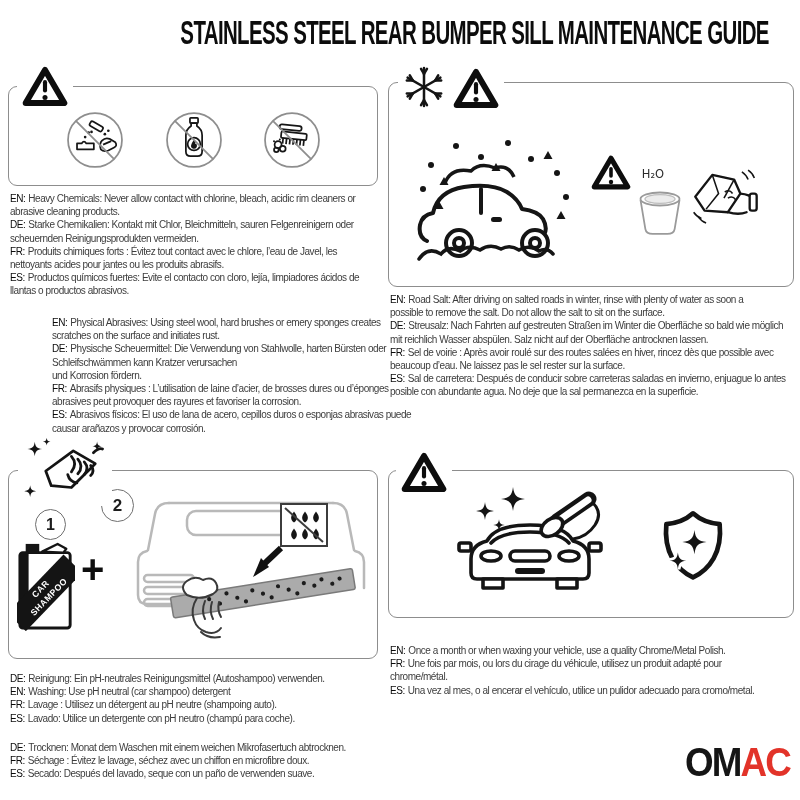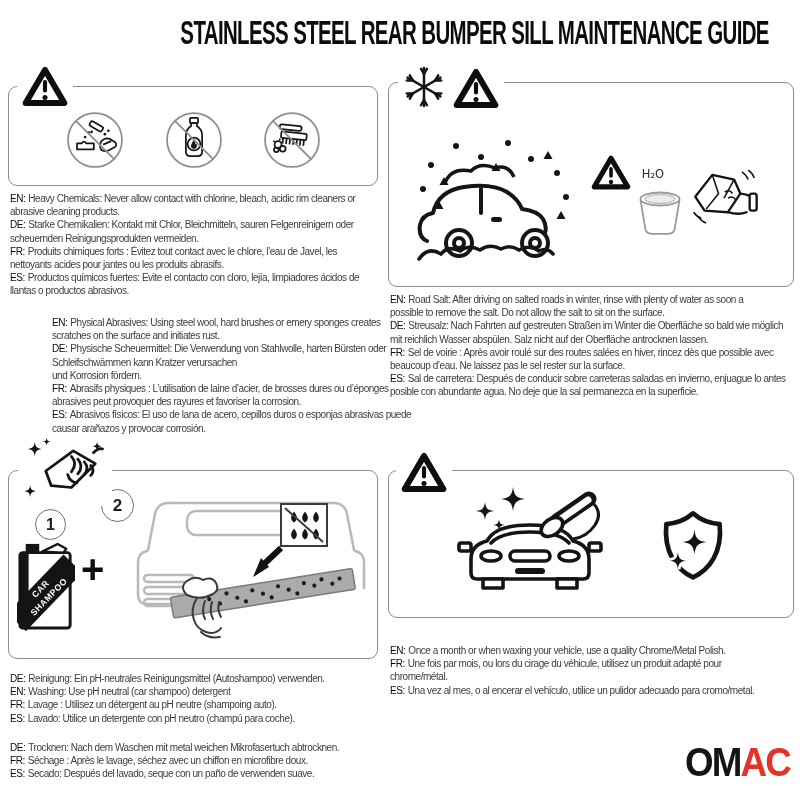--- a/index.html
+++ b/index.html
@@ -332,22 +332,22 @@
   </div>
 
   <div class="tblock" style="left:10px;top:672px;width:368px;">
     <div class="entry"><b>DE:</b><span>Reinigung: Ein pH-neutrales Reinigungsmittel (Autoshampoo) verwenden.</span></div>
     <div class="entry"><b>EN:</b><span>Washing: Use pH neutral (car shampoo) detergent</span></div>
     <div class="entry"><b>FR:</b><span>Lavage : Utilisez un détergent au pH neutre (shampoing auto).</span></div>
     <div class="entry"><b>ES:</b><span>Lavado: Utilice un detergente con pH neutro (champú para coche).</span></div>
   </div>
 
   <div class="tblock" style="left:10px;top:741px;width:368px;">
-    <div class="entry"><b>DE:</b><span>Trocknen: Nach dem Waschen mit metal weichen Mikrofasertuch abtrocknen.</span></div>
-    <div class="entry"><b>FR:</b><span>Séchage : Après le lavage, séchez avec un chiffon en microfibre doux.</span></div>
+    <div class="entry"><b>DE:</b><span>Trocknen: Monat dem Waschen mit einem weichen Mikrofasertuch abtrocknen.</span></div>
+    <div class="entry"><b>FR:</b><span>Séchage : Évitez le lavage, séchez avec un chiffon en microfibre doux.</span></div>
     <div class="entry"><b>ES:</b><span>Secado: Después del lavado, seque con un paño de verwenden suave.</span></div>
   </div>
 
   <div class="ibox" style="left:388px;top:470px;width:404px;height:146px;">
     <div class="abs" style="left:66px;top:16px;">
       <svg width="152" height="122" viewBox="0 0 152 122">
         <g fill="#141414">
           <use href="#starp" transform="translate(30,24) scale(0.56)"></use>
           <use href="#starp" transform="translate(58,12) scale(0.75)"></use>
           <use href="#starp" transform="translate(44,38) scale(0.36)"></use>

